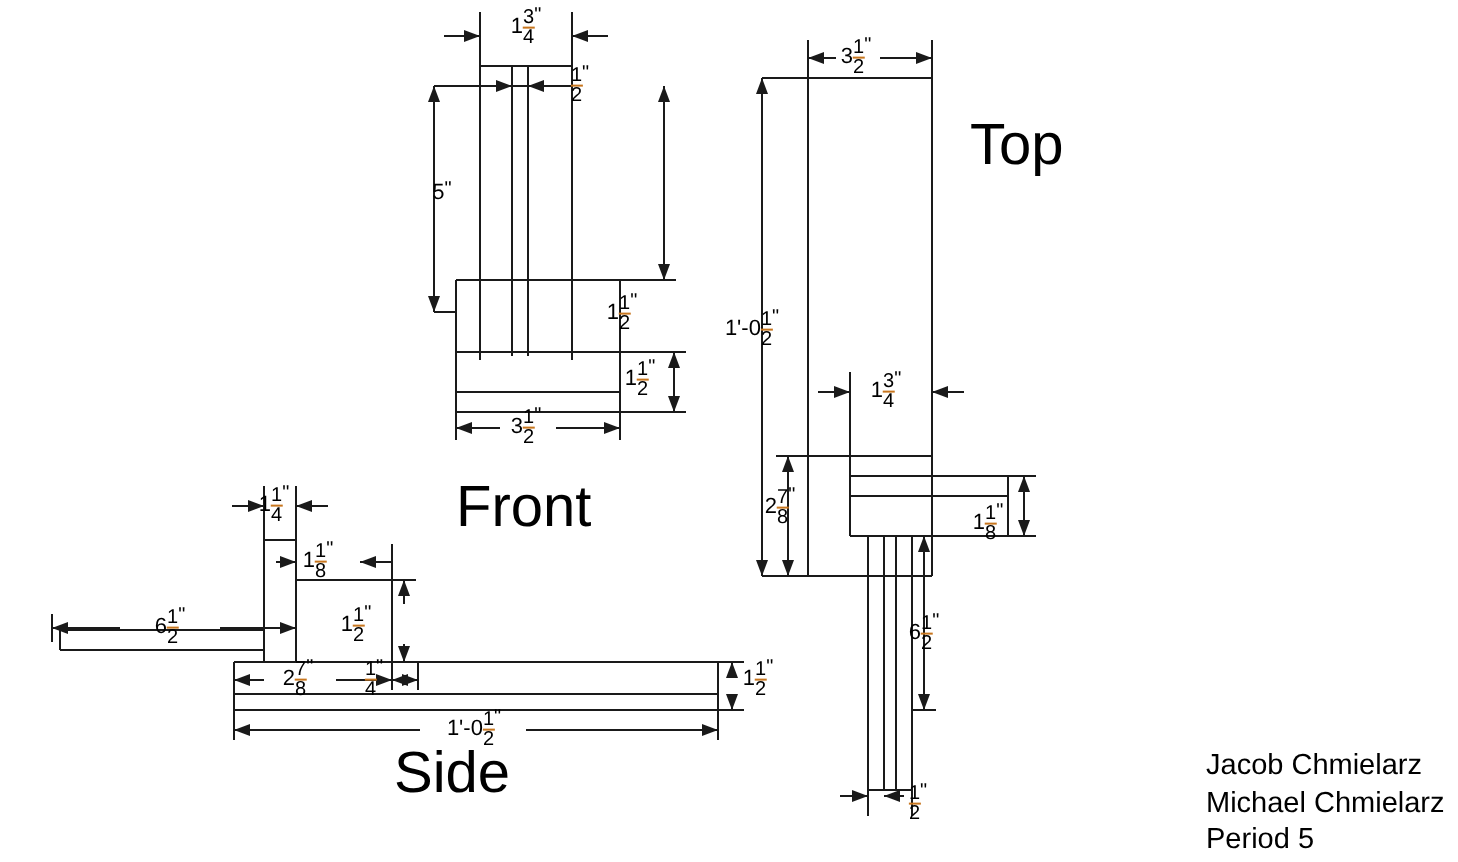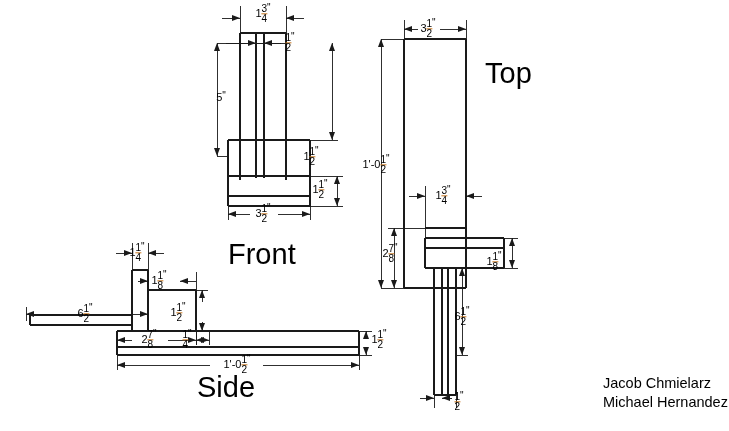--- a/index.html
+++ b/index.html
@@ -215,21 +215,22 @@
   </svg>
 
   <div class="viewlabel" style="left:228px; top:240px;">Front</div>
 
   <div class="viewlabel" style="left:485px; top:59px;">Top</div>
 
   <div class="viewlabel" style="left:197px; top:373px;">Side</div>
 
   <div class="sig" style="left:563px; top:374px;margin-left:40px;">
     <div>Jacob Chmielarz</div>
-    <div>Michael Hernandez</div>
+    <div>Michael Chmielarz</div>
+    <div>Period 5</div>
   </div>
 
   <div id="dimlayer">
       <div class="dim" style="left: 263px; top: 14px;">
         <span class="whole">1</span>
         <span class="frac">
           <span class="num">3</span>
           <span class="den">4</span>
         </span>
         <span class="inch">"</span>

